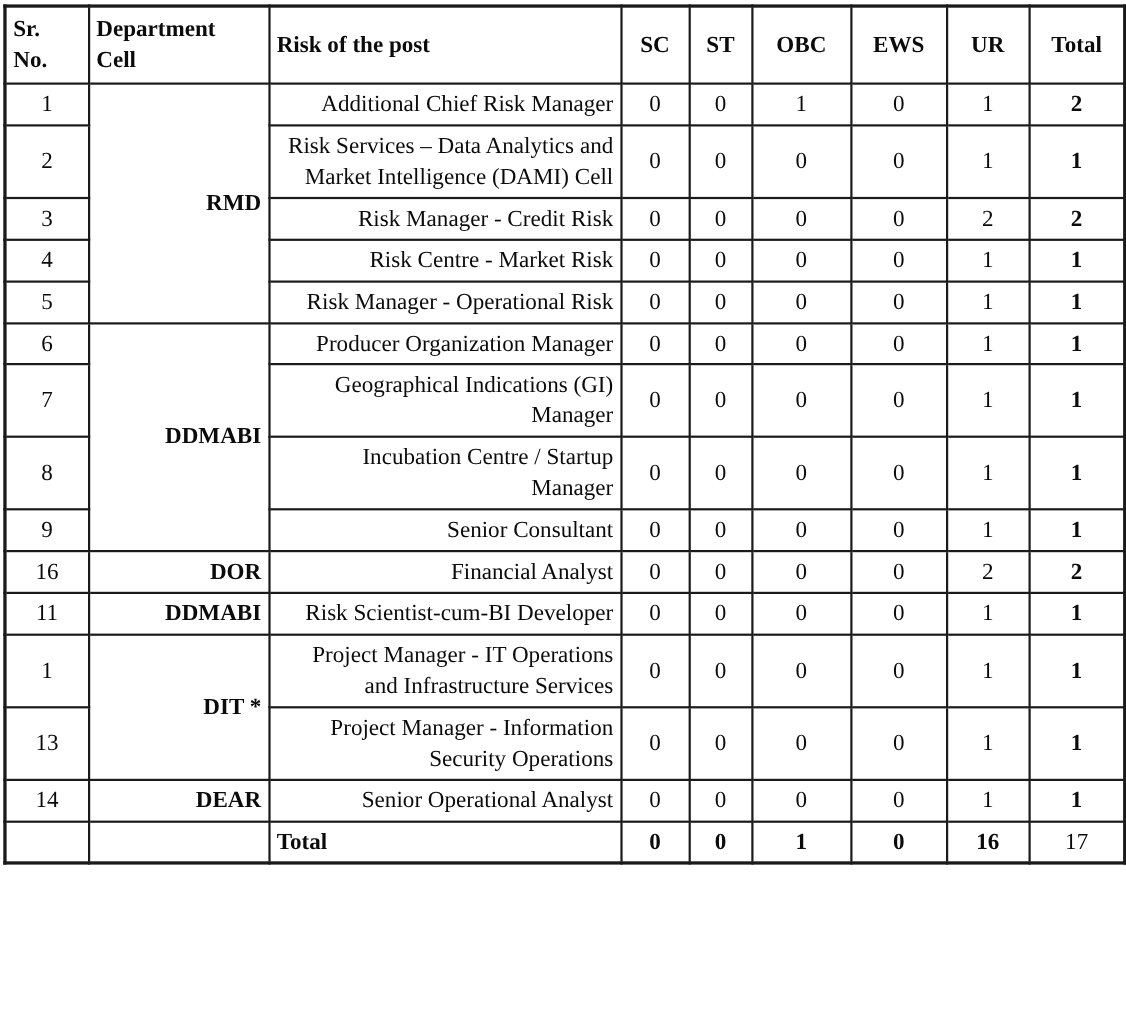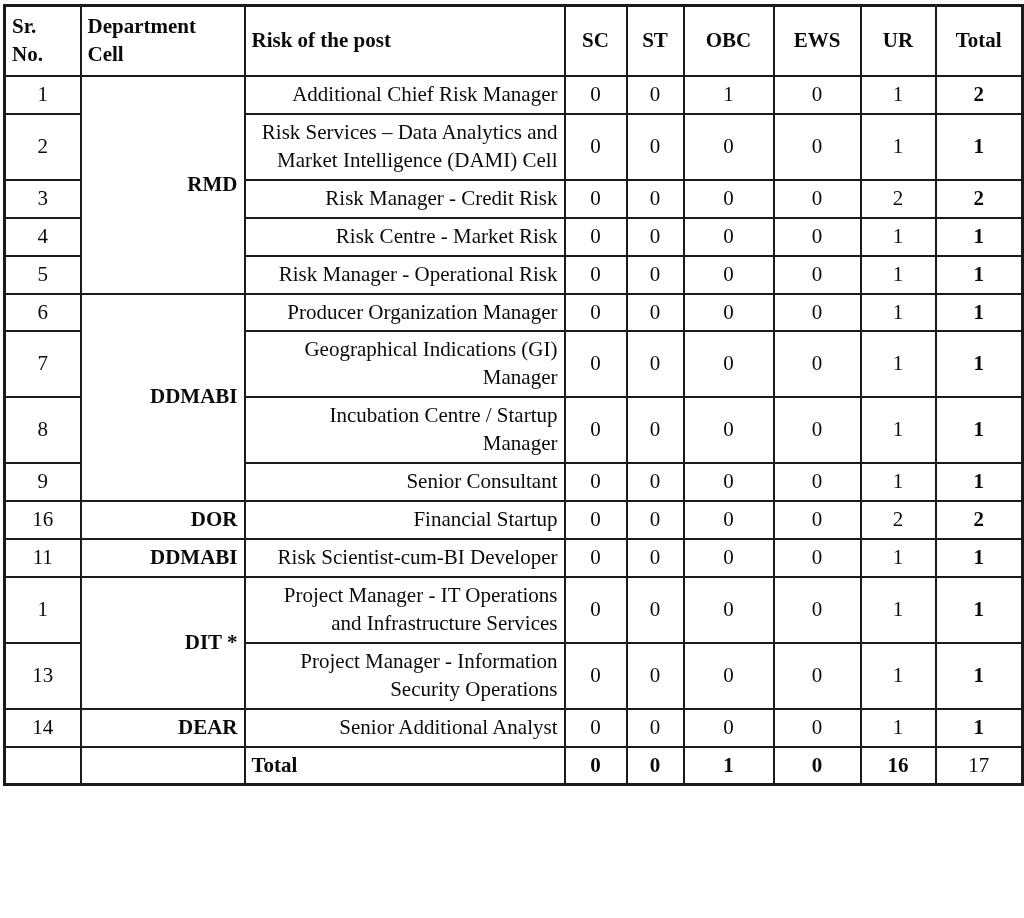--- a/index.html
+++ b/index.html
@@ -230,21 +230,21 @@
         <td class="num-cell">0</td>
         <td class="num-cell">0</td>
         <td class="num-cell">0</td>
         <td class="num-cell">0</td>
         <td class="num-cell">1</td>
         <td class="total-cell">1</td>
       </tr>
       <tr>
         <td class="sr-cell">16</td>
         <td class="dept-cell">DOR</td>
-        <td class="post-cell">Financial Startup</td>
+        <td class="post-cell">Financial Analyst</td>
         <td class="num-cell">0</td>
         <td class="num-cell">0</td>
         <td class="num-cell">0</td>
         <td class="num-cell">0</td>
         <td class="num-cell">2</td>
         <td class="total-cell">2</td>
       </tr>
       <tr>
         <td class="sr-cell">11</td>
         <td class="dept-cell">DDMABI</td>
@@ -273,21 +273,21 @@
         <td class="num-cell">0</td>
         <td class="num-cell">0</td>
         <td class="num-cell">0</td>
         <td class="num-cell">0</td>
         <td class="num-cell">1</td>
         <td class="total-cell">1</td>
       </tr>
       <tr>
         <td class="sr-cell">14</td>
         <td class="dept-cell">DEAR</td>
-        <td class="post-cell">Senior Additional Analyst</td>
+        <td class="post-cell">Senior Operational Analyst</td>
         <td class="num-cell">0</td>
         <td class="num-cell">0</td>
         <td class="num-cell">0</td>
         <td class="num-cell">0</td>
         <td class="num-cell">1</td>
         <td class="total-cell">1</td>
       </tr>
     </tbody>
 
   <tfoot>

